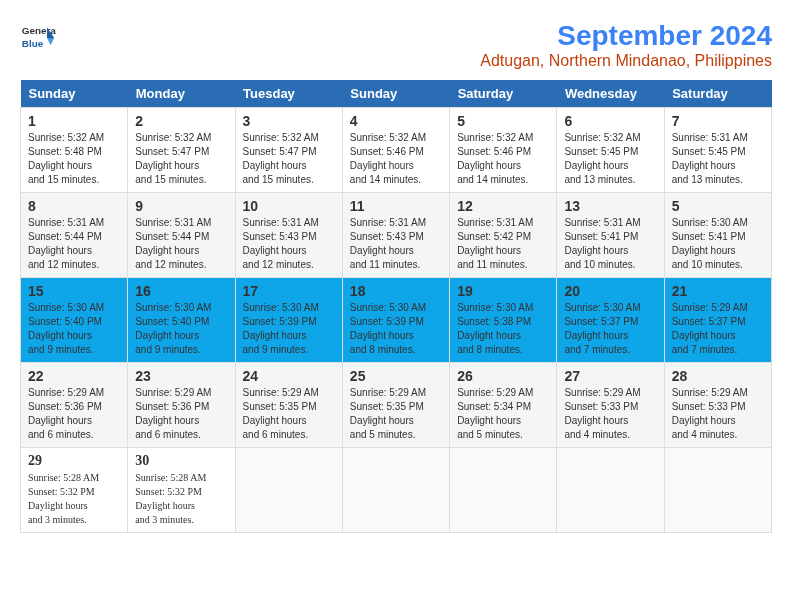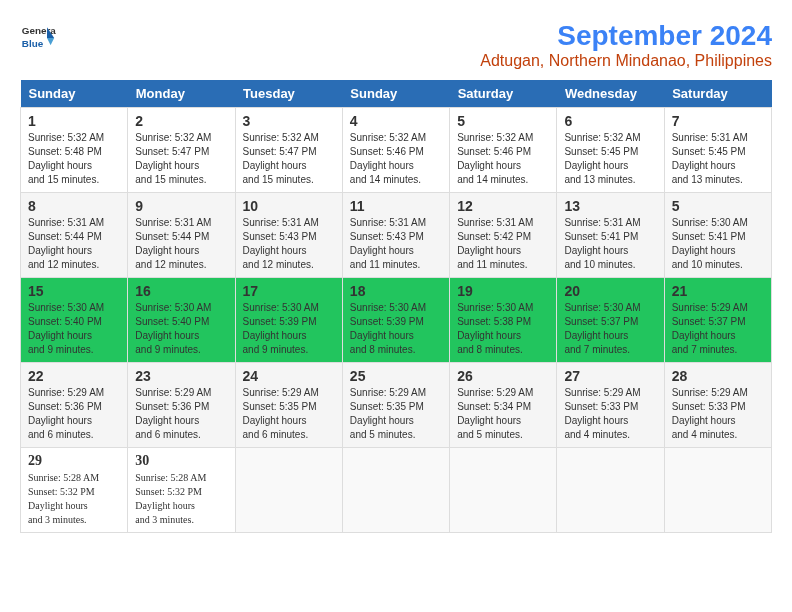--- a/index.html
+++ b/index.html
@@ -167,21 +167,21 @@
       </td>
         <td>
         <span class="day-number">13</span>
         <span class="day-info">Sunrise: 5:31 AM<br>Sunset: 5:41 PM<br>Daylight hours<br>and 10 minutes.</span>
       </td>
         <td>
         <span class="day-number">5</span>
         <span class="day-info">Sunrise: 5:30 AM<br>Sunset: 5:41 PM<br>Daylight hours<br>and 10 minutes.</span>
       </td>
       </tr>
-      <tr style="background: #22c55e;">
+      <tr style="background: #0ea5e9;">
         <td>
         <span class="day-number">15</span>
         <span class="day-info">Sunrise: 5:30 AM<br>Sunset: 5:40 PM<br>Daylight hours<br>and 9 minutes.</span>
       </td>
         <td>
         <span class="day-number">16</span>
         <span class="day-info">Sunrise: 5:30 AM<br>Sunset: 5:40 PM<br>Daylight hours<br>and 9 minutes.</span>
       </td>
         <td>
         <span class="day-number">17</span>

